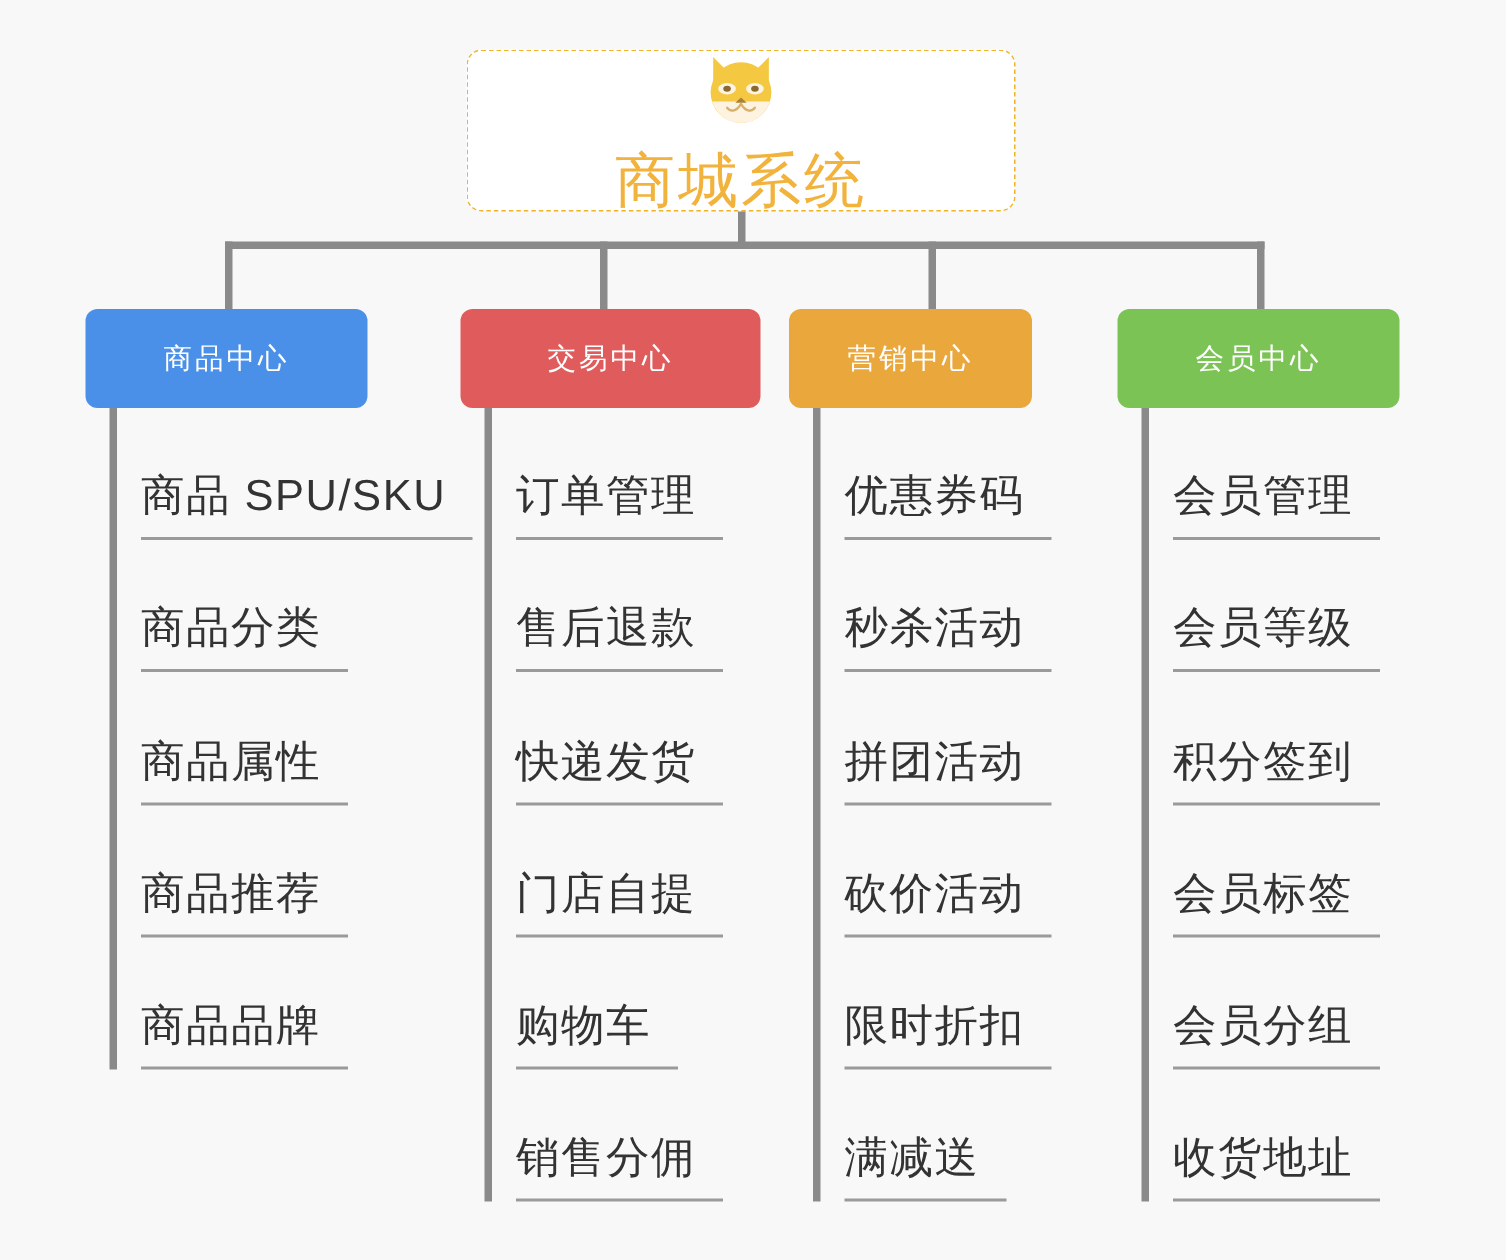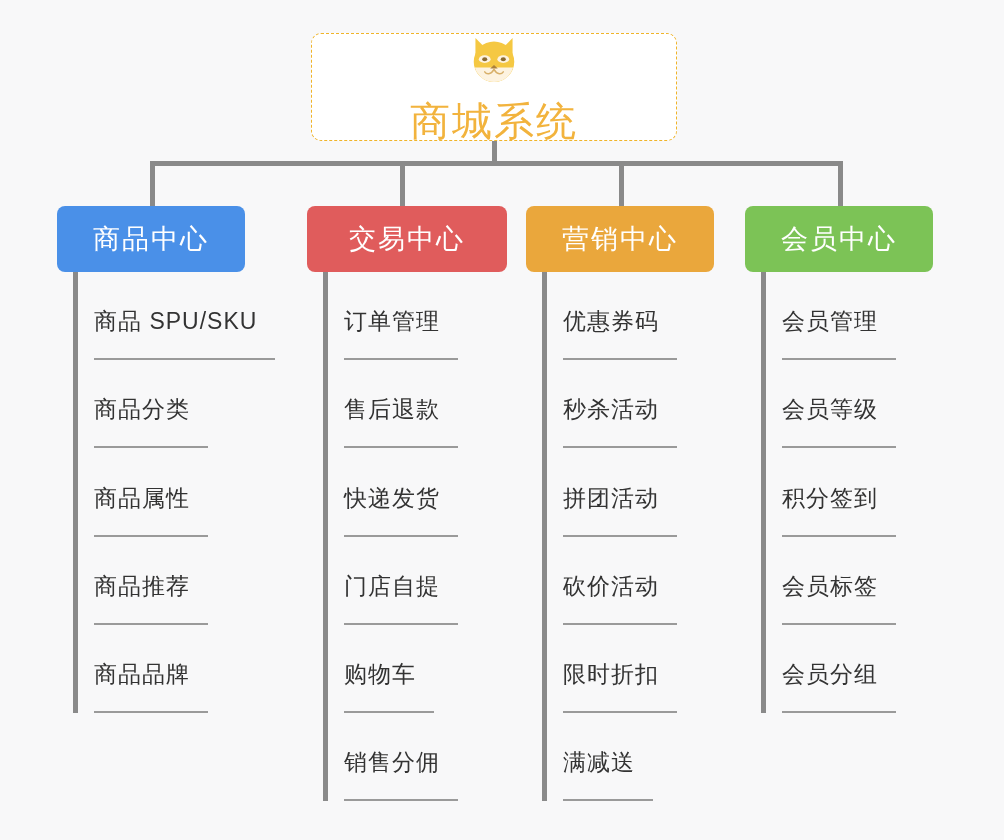--- a/index.html
+++ b/index.html
@@ -65,45 +65,45 @@
     top: 206px;
   }
   .cat-card {
     box-sizing: border-box;
     height: 66px;
     border-radius: 8px;
     display: flex;
     align-items: center;
     justify-content: center;
     color: #ffffff;
-    font-size: 27px;
+    font-size: 19px;
     letter-spacing: 2px;
     white-space: nowrap;
   }
   .leaf-list {
     position: relative;
     margin-top: 0;
     padding-left: 16px;
     border-left: 5px solid #8a8a8a;
     box-sizing: border-box;
   }
   .leaf {
     height: 88.2px;
     box-sizing: border-box;
     display: flex;
     align-items: flex-end;
     padding-left: 18px;
   }
   .leaf-text {
     display: inline-block;
-    font-size: 23px;
+    font-size: 29px;
     color: #333333;
     white-space: nowrap;
     letter-spacing: 1px;
-    padding: 0 18px 21px 0;
+    padding: 0 18px 7px 0;
     border-bottom: 2px solid #9a9a9a;
     margin-left: -18px;
     box-sizing: content-box;
   }
 </style>
 </head>
 <body style="background: rgb(248, 248, 249);">
 
 <div id="canvas">
 
@@ -175,21 +175,21 @@
       <div class="leaf">
           <span class="leaf-text">购物车</span>
         </div>
       <div class="leaf">
           <span class="leaf-text">销售分佣</span>
         </div>
     </div>
   </div>
 
   <div class="column" style="left:526px; width:188px;">
-    <div class="cat-card" style="width: 188px; background: rgb(234, 167, 60);">
+    <div class="cat-card" style="width: 162px; background: rgb(234, 167, 60);">
       <span>营销中心</span>
     </div>
     <div class="leaf-list" style="margin-left:16px;">
       <div class="leaf">
           <span class="leaf-text">优惠券码</span>
         </div>
       <div class="leaf">
           <span class="leaf-text">秒杀活动</span>
         </div>
       <div class="leaf">
@@ -220,16 +220,19 @@
         </div>
       <div class="leaf">
           <span class="leaf-text">积分签到</span>
         </div>
       <div class="leaf">
           <span class="leaf-text">会员标签</span>
         </div>
       <div class="leaf">
           <span class="leaf-text">会员分组</span>
         </div>
+      <div class="leaf">
+          <span class="leaf-text">收货地址</span>
+        </div>
     </div>
   </div>
 
 </div>
 
 </body></html>

